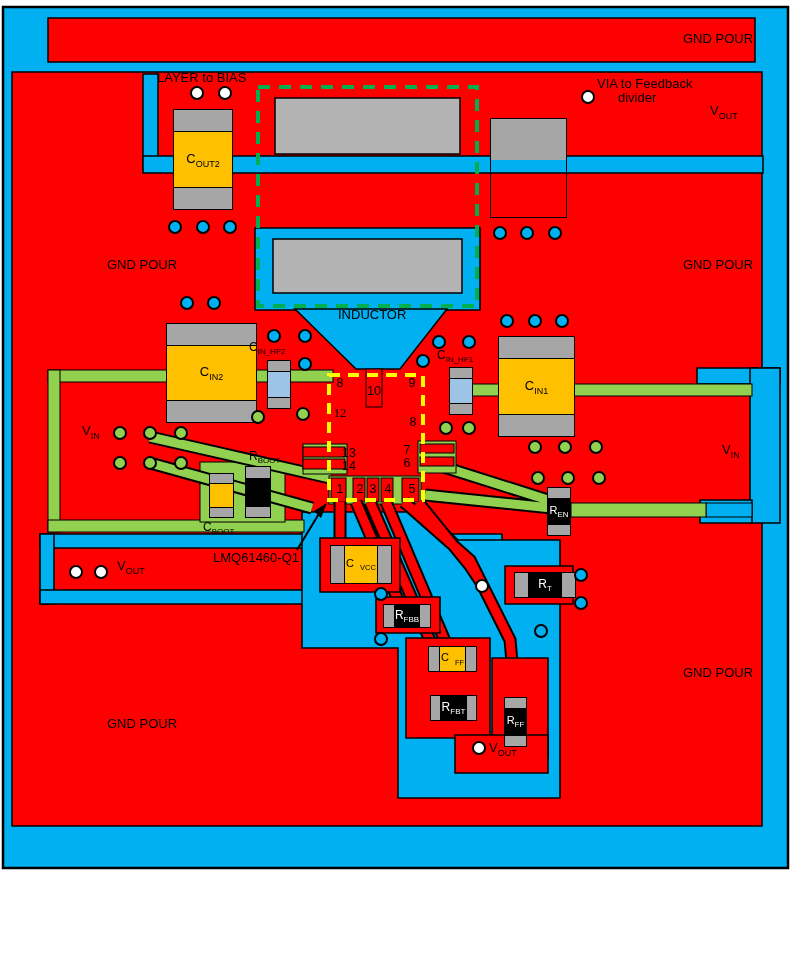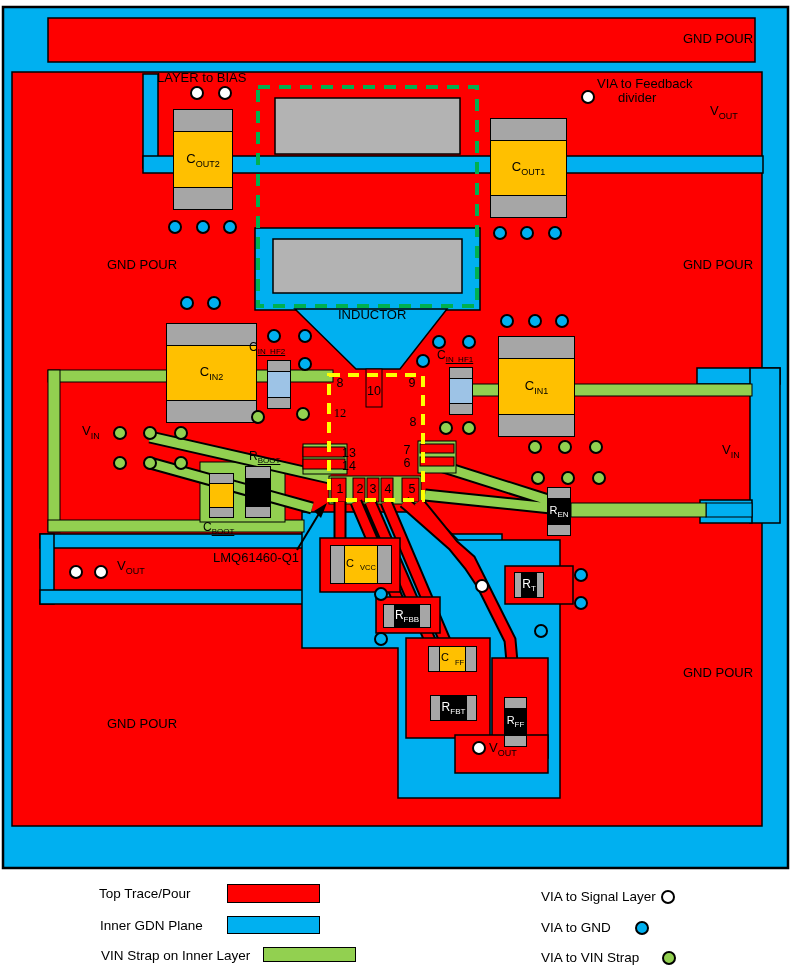--- a/index.html
+++ b/index.html
@@ -2,21 +2,21 @@
 <html><head>
 <meta charset="utf-8">
 <style>
   html,body{margin:0;padding:0;background:#fff;}
   .stage{position:relative;width:791px;height:967px;background:#ffffff;overflow:hidden;
          font-family:"Liberation Sans",sans-serif;color:#000;}
   .stage svg{position:absolute;left:0;top:0;}
   .lbl{position:absolute;font-size:13px;line-height:1.1;white-space:nowrap;z-index:5;}
   .lbl sub{font-size:9px;}
   .lbl.small{font-size:12px;}
-  .lbl.small sub{font-size:8px;text-decoration:underline;}
+  .lbl.small sub{font-size:8px;}
   .comp{position:absolute;display:flex;border:1.5px solid #000;box-sizing:border-box;z-index:3;}
   .comp.v{flex-direction:column;}
   .comp.h{flex-direction:row;}
   .comp .term{background:#A6A6A6;}
   .comp.v .term{height:21%;width:100%;}
   .comp.h .term{width:21%;height:100%;}
   .comp .body{flex:1;display:flex;align-items:center;justify-content:center;}
   .comp.v .body{border-top:1.5px solid #000;border-bottom:1.5px solid #000;}
   .comp.h .body{border-left:1.5px solid #000;border-right:1.5px solid #000;}
   .comp.cap .body{background:#FFC000;}
@@ -125,23 +125,20 @@
   <div id="dyn">
       <div class="comp v cap" style="left: 173px; top: 109px; width: 60px; height: 101px;">
         <div class="term"></div>
         <div class="body">
           <span class="clbl"><span>C</span><sub>OUT2</sub></span>
         </div>
         <div class="term"></div>
       </div>
       <div class="comp v cap" style="left: 490px; top: 118px; width: 77px; height: 100px;">
         <div class="term"></div>
-        <div class="body">
-          <span class="clbl"><span>C</span><sub>OUT1</sub></span>
-        </div>
         <div class="term"></div>
       </div>
       <div class="comp v cap" style="left: 166px; top: 323px; width: 91px; height: 100px;">
         <div class="term"></div>
         <div class="body">
           <span class="clbl"><span>C</span><sub>IN2</sub></span>
         </div>
         <div class="term"></div>
       </div>
       <div class="comp v cap" style="left: 498px; top: 336px; width: 77px; height: 101px;">
@@ -178,21 +175,21 @@
         </div>
         <div class="term"></div>
       </div>
       <div class="comp v res vtx" style="left: 547px; top: 487px; width: 24px; height: 49px;">
         <div class="term"></div>
         <div class="body">
           <span class="clbl"><span>R</span><sub>EN</sub></span>
         </div>
         <div class="term"></div>
       </div>
-      <div class="comp h res" style="left: 514px; top: 572px; width: 30px; height: 26px; text-decoration: underline;">
+      <div class="comp h res" style="left: 514px; top: 572px; width: 62px; height: 26px; text-decoration: underline;">
         <div class="term"></div>
         <div class="body">
           <span class="clbl"><span>R</span><sub>T</sub></span>
         </div>
         <div class="term"></div>
       </div>
       <div class="comp h res" style="left: 383px; top: 604px; width: 48px; height: 24px;">
         <div class="term"></div>
         <div class="body">
           <span class="clbl"><span>R</span><sub>FBB</sub></span>
@@ -295,28 +292,14 @@
   <div class="lbl small" style="left:203px;top:521px"><span>C</span><sub>BOOT</sub></div>
   <div class="lbl small" style="left:249px;top:341px"><span>C</span><sub>IN_HF2</sub></div>
   <div class="lbl small" style="left:437px;top:349px"><span>C</span><sub>IN_HF1</sub></div>
   <div class="lbl" style="left:117px;top:559px"><span>V</span><sub>OUT</sub></div>
   <div class="lbl" style="left:213px;top:551px">LMQ61460-Q1</div>
   <div class="lbl" style="left:489px;top:741px"><span>V</span><sub>OUT</sub></div>
   <div class="lbl" style="left:683px;top:666px">GND POUR</div>
   <div class="lbl" style="left:107px;top:717px">GND POUR</div>
 
 
-  <div class="legend">
-    <div class="ltxt" style="left:99px;top:14px">Top Trace/Pour</div>
-    <div class="swatch red" style="left:227px;top:12px;width:93px;height:19px"></div>
-    <div class="ltxt" style="left:100px;top:46px">Inner GDN Plane</div>
-    <div class="swatch blue" style="left:227px;top:44px;width:93px;height:18px"></div>
-    <div class="ltxt" style="left:101px;top:76px">VIN Strap on Inner Layer</div>
-    <div class="swatch green" style="left:263px;top:75px;width:93px;height:15px"></div>
-    <div class="ltxt" style="left:541px;top:17px">VIA to Signal Layer</div>
-    <div class="via signal" style="left:668px;top:25px"></div>
-    <div class="ltxt" style="left:541px;top:48px">VIA to GND</div>
-    <div class="via gnd" style="left:642px;top:56px"></div>
-    <div class="ltxt" style="left:541px;top:78px">VIA to VIN Strap</div>
-    <div class="via vin" style="left:669px;top:86px"></div>
-  </div>
 
 </div>
 
 </body></html>

